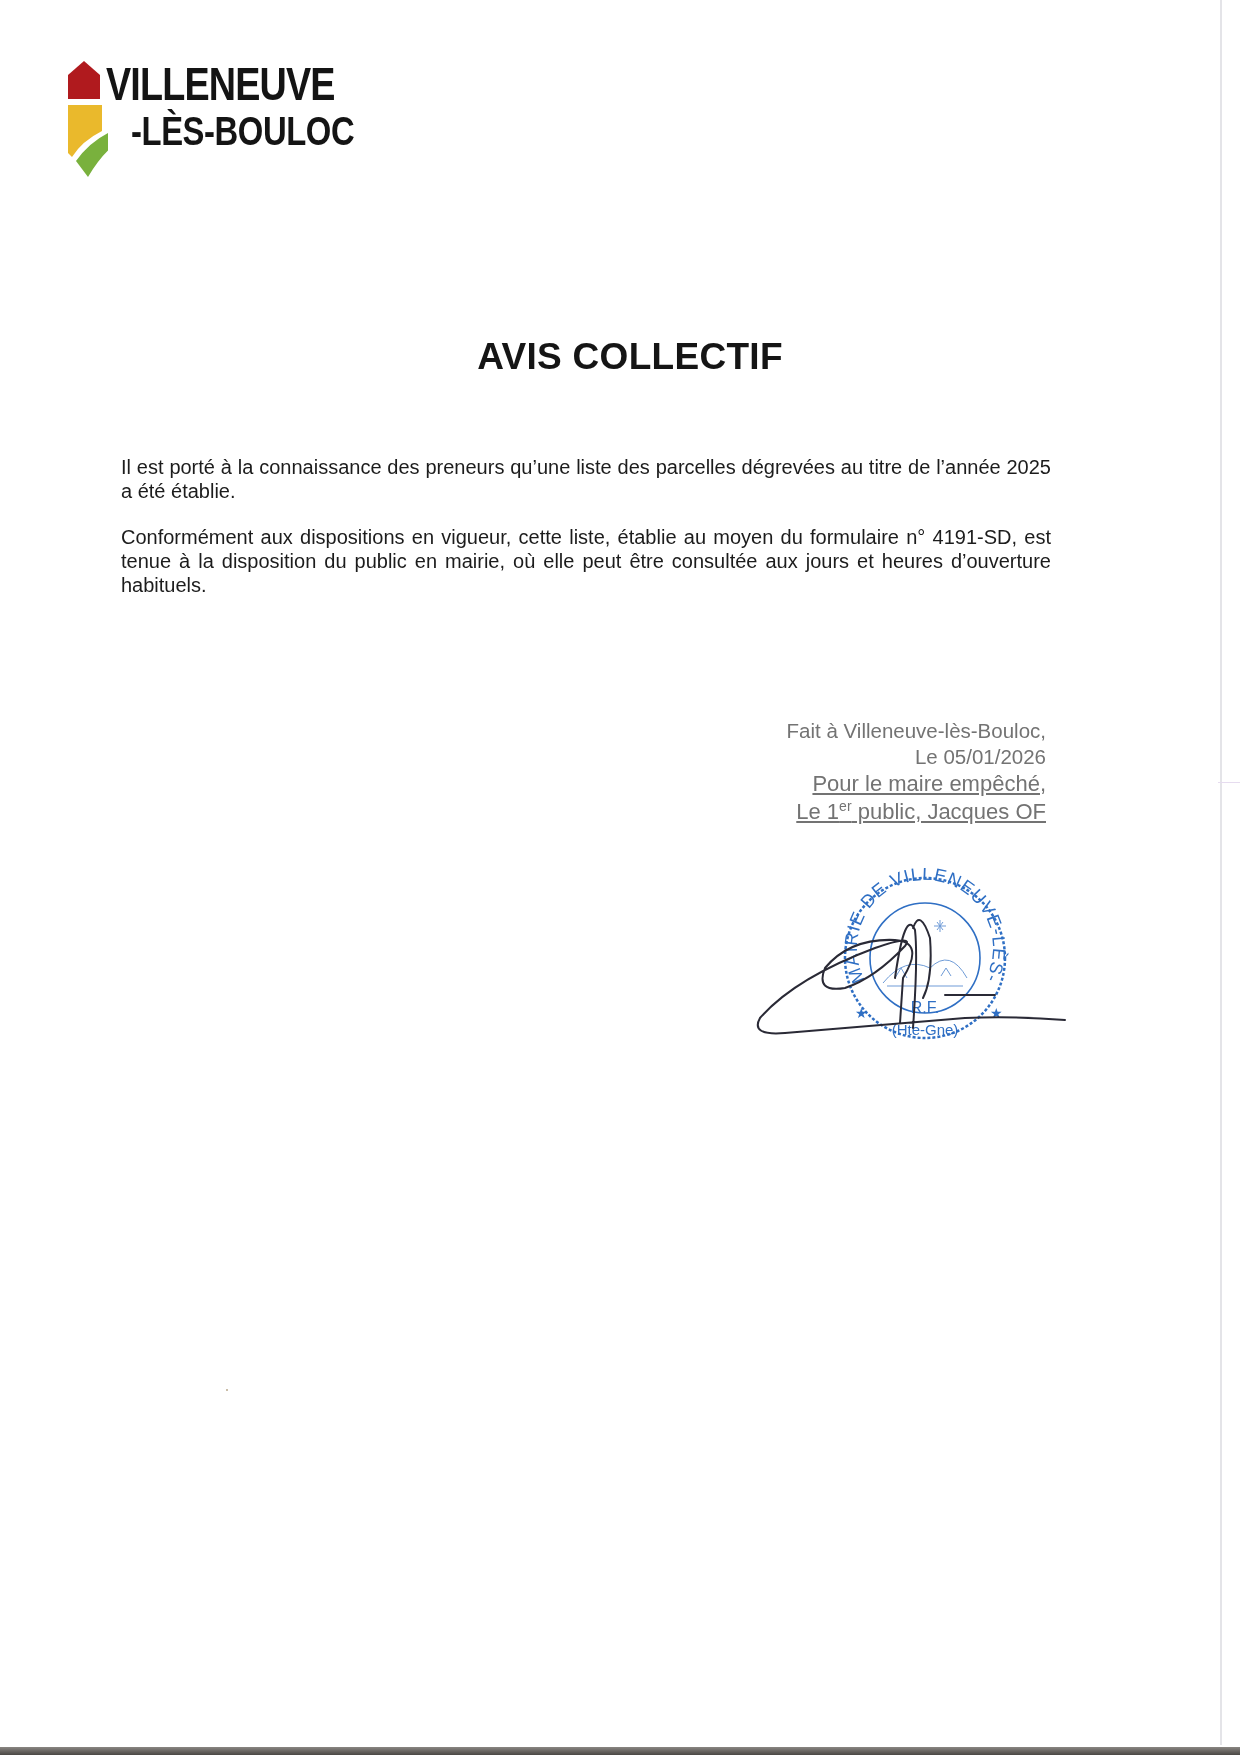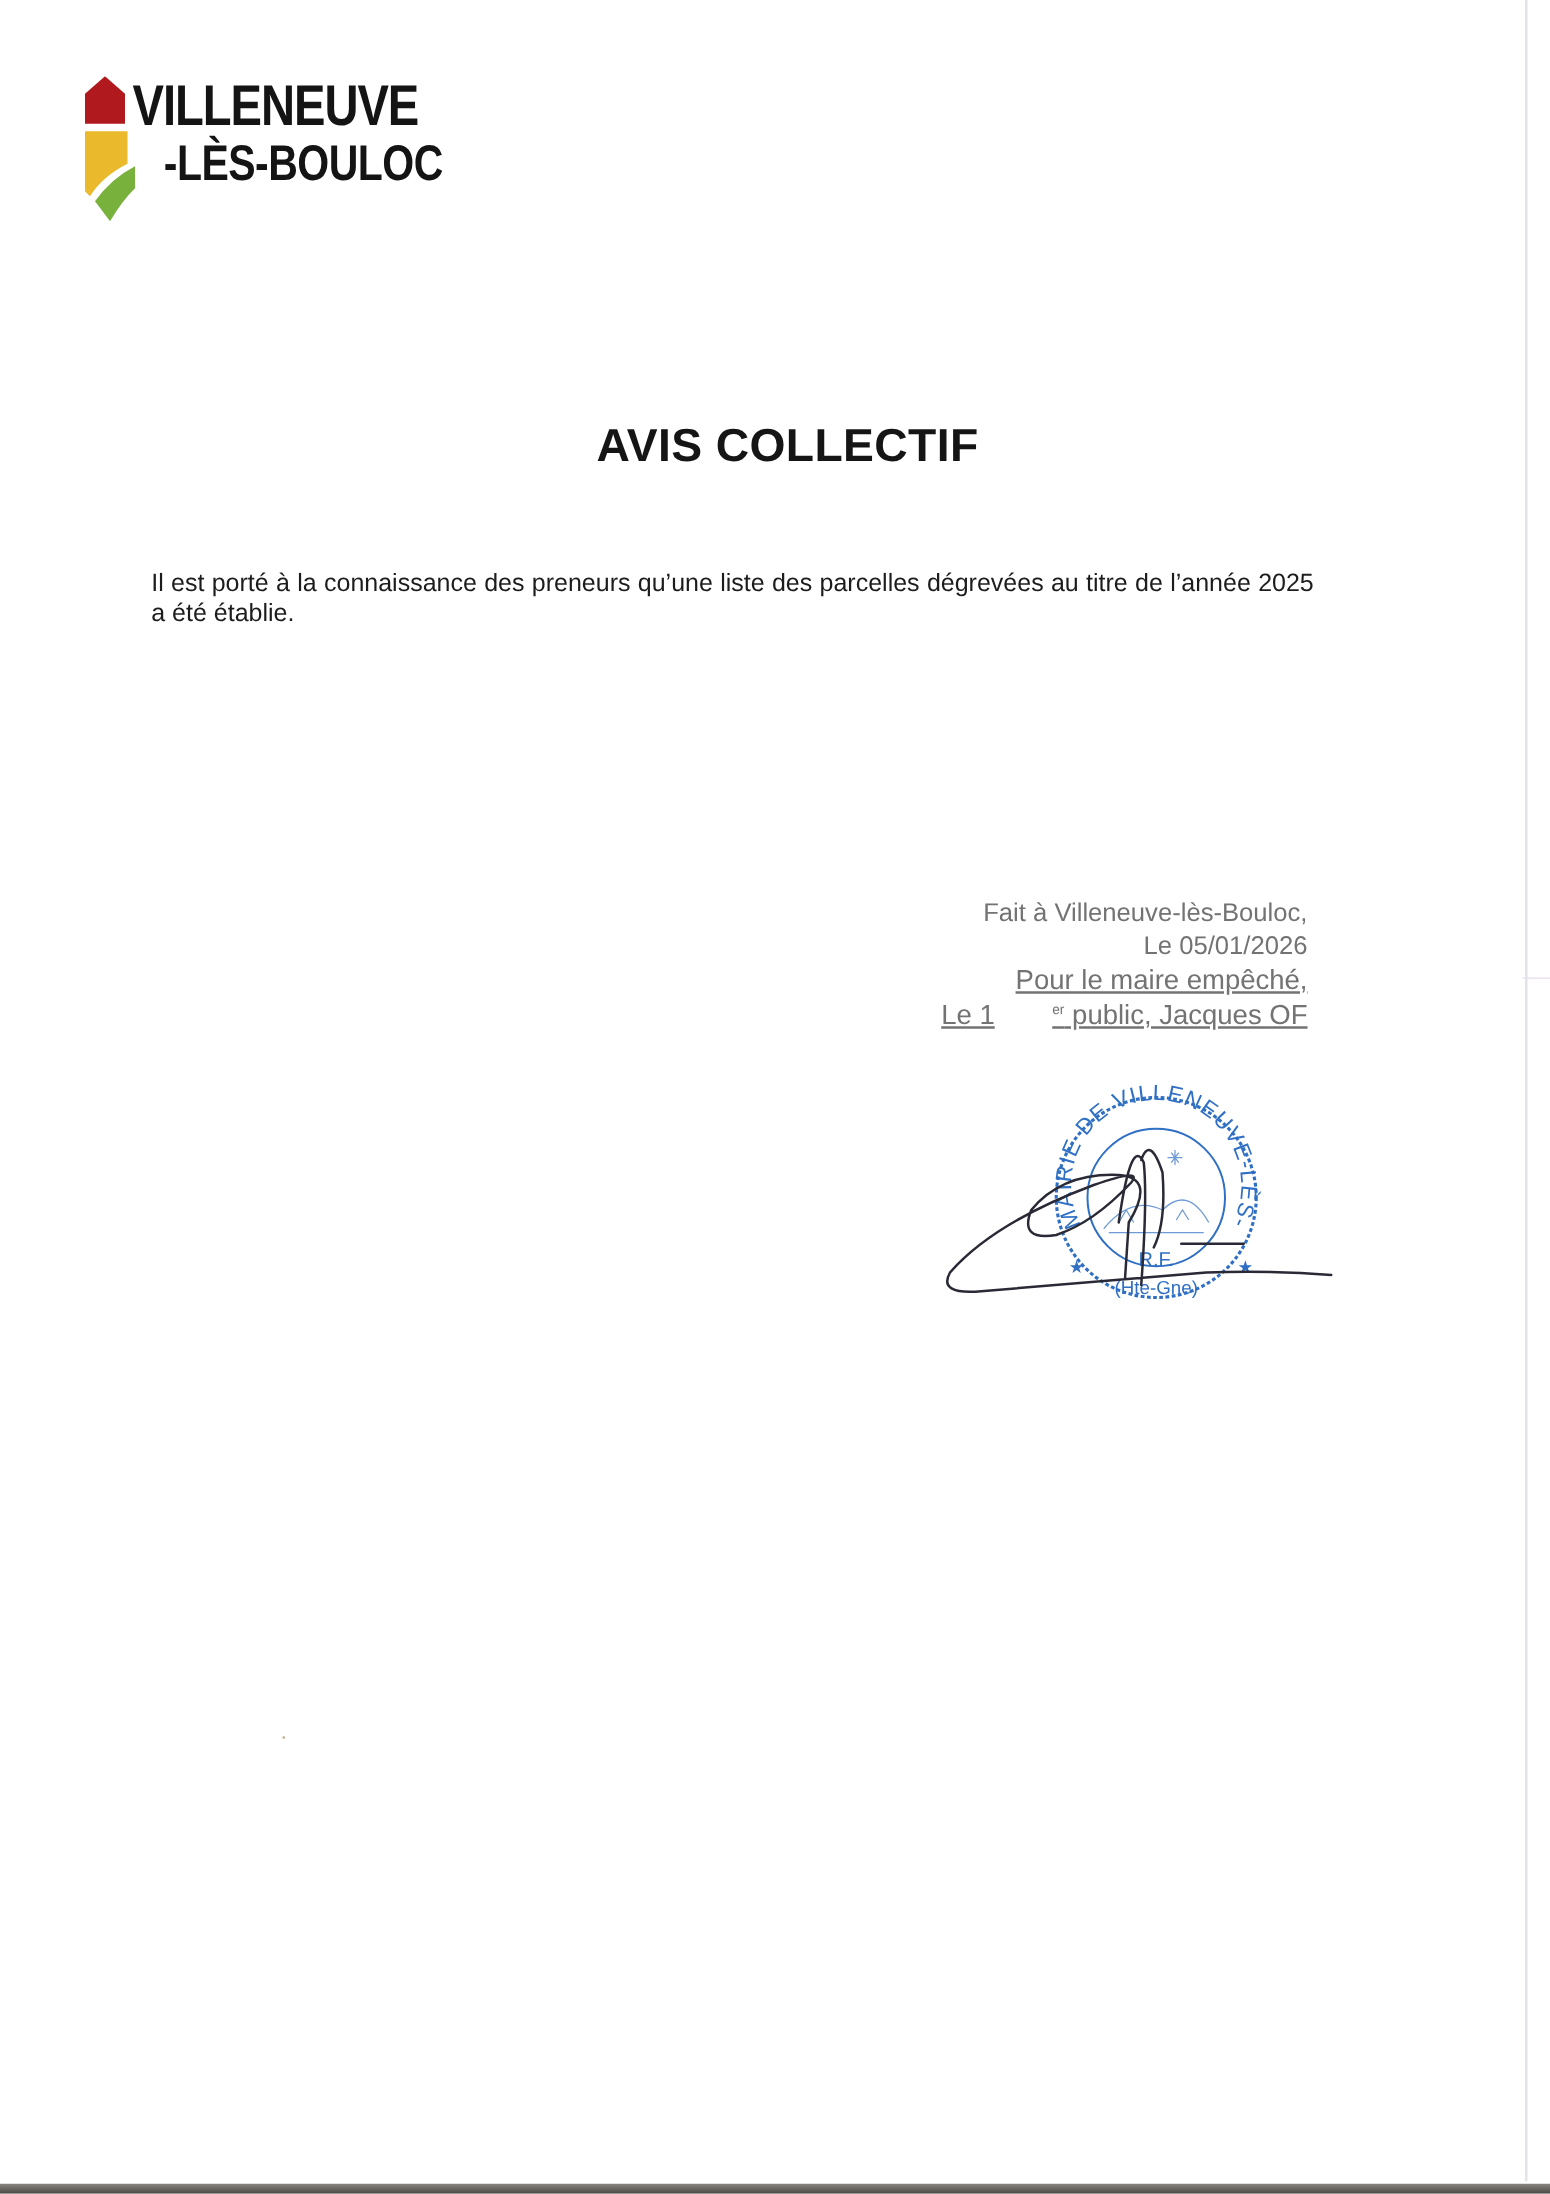--- a/index.html
+++ b/index.html
@@ -50,21 +50,21 @@
       font-size: 20px; line-height: 24px; color: #1c1c1c;
     }
     .body p { margin: 0 0 22px 0; text-align: justify; }
     .body p.last { text-align: left; }
     
     .sig {
       position: absolute; right: 194px; top: 718px; text-align: right;
       font-size: 20.5px; line-height: 26px; color: #737373;
     }
     .sig .big { font-size: 22px; line-height: 28px; text-decoration: underline; }
-    .sig sup { font-size: 11px; vertical-align: 8px; line-height: 0; margin-left: 46px; }
+    .sig sup { font-size: 14px; vertical-align: 8px; line-height: 0; }
     
     .stamp { position: absolute; left: 755px; top: 868px; }
     .faint-dot {
       position: absolute; left: 226px; top: 1389px; width: 2px; height: 2px;
       background: #b9a88c; border-radius: 1px;
     }
   </style>
 </head>
 <body>
 
@@ -81,20 +81,21 @@
     <path d="M8 100 Q22 80 44 70 L44 86 Q32 96 20 116 Z" fill="#79b13d"></path>
   </svg>
   <div class="logo-line1">VILLENEUVE</div>
   <div class="logo-line2">-LÈS-BOULOC</div>
 </div>
 
 <div class="title">AVIS COLLECTIF</div>
 
 <div class="body">
   <p>Il est porté à la connaissance des preneurs qu’une liste des parcelles dégrevées au titre de l’année 2025 a été établie.</p>
+  <p>Conformément aux dispositions en vigueur, cette liste, établie au moyen du formulaire n° 4191-SD, est tenue à la disposition du public en mairie, où elle peut être consultée aux jours et heures d’ouverture habituels.</p>
 </div>
 
 <div class="sig">
   <div>Fait à Villeneuve-lès-Bouloc,</div>
   <div>Le 05/01/2026</div>
   <div class="big">Pour le maire empêché,</div>
   <div class="big"><span>Le 1</span><sup>er</sup><span> public, Jacques OF</span></div>
 </div>
 
 <svg class="stamp" width="320" height="180" viewBox="0 0 320 180">

